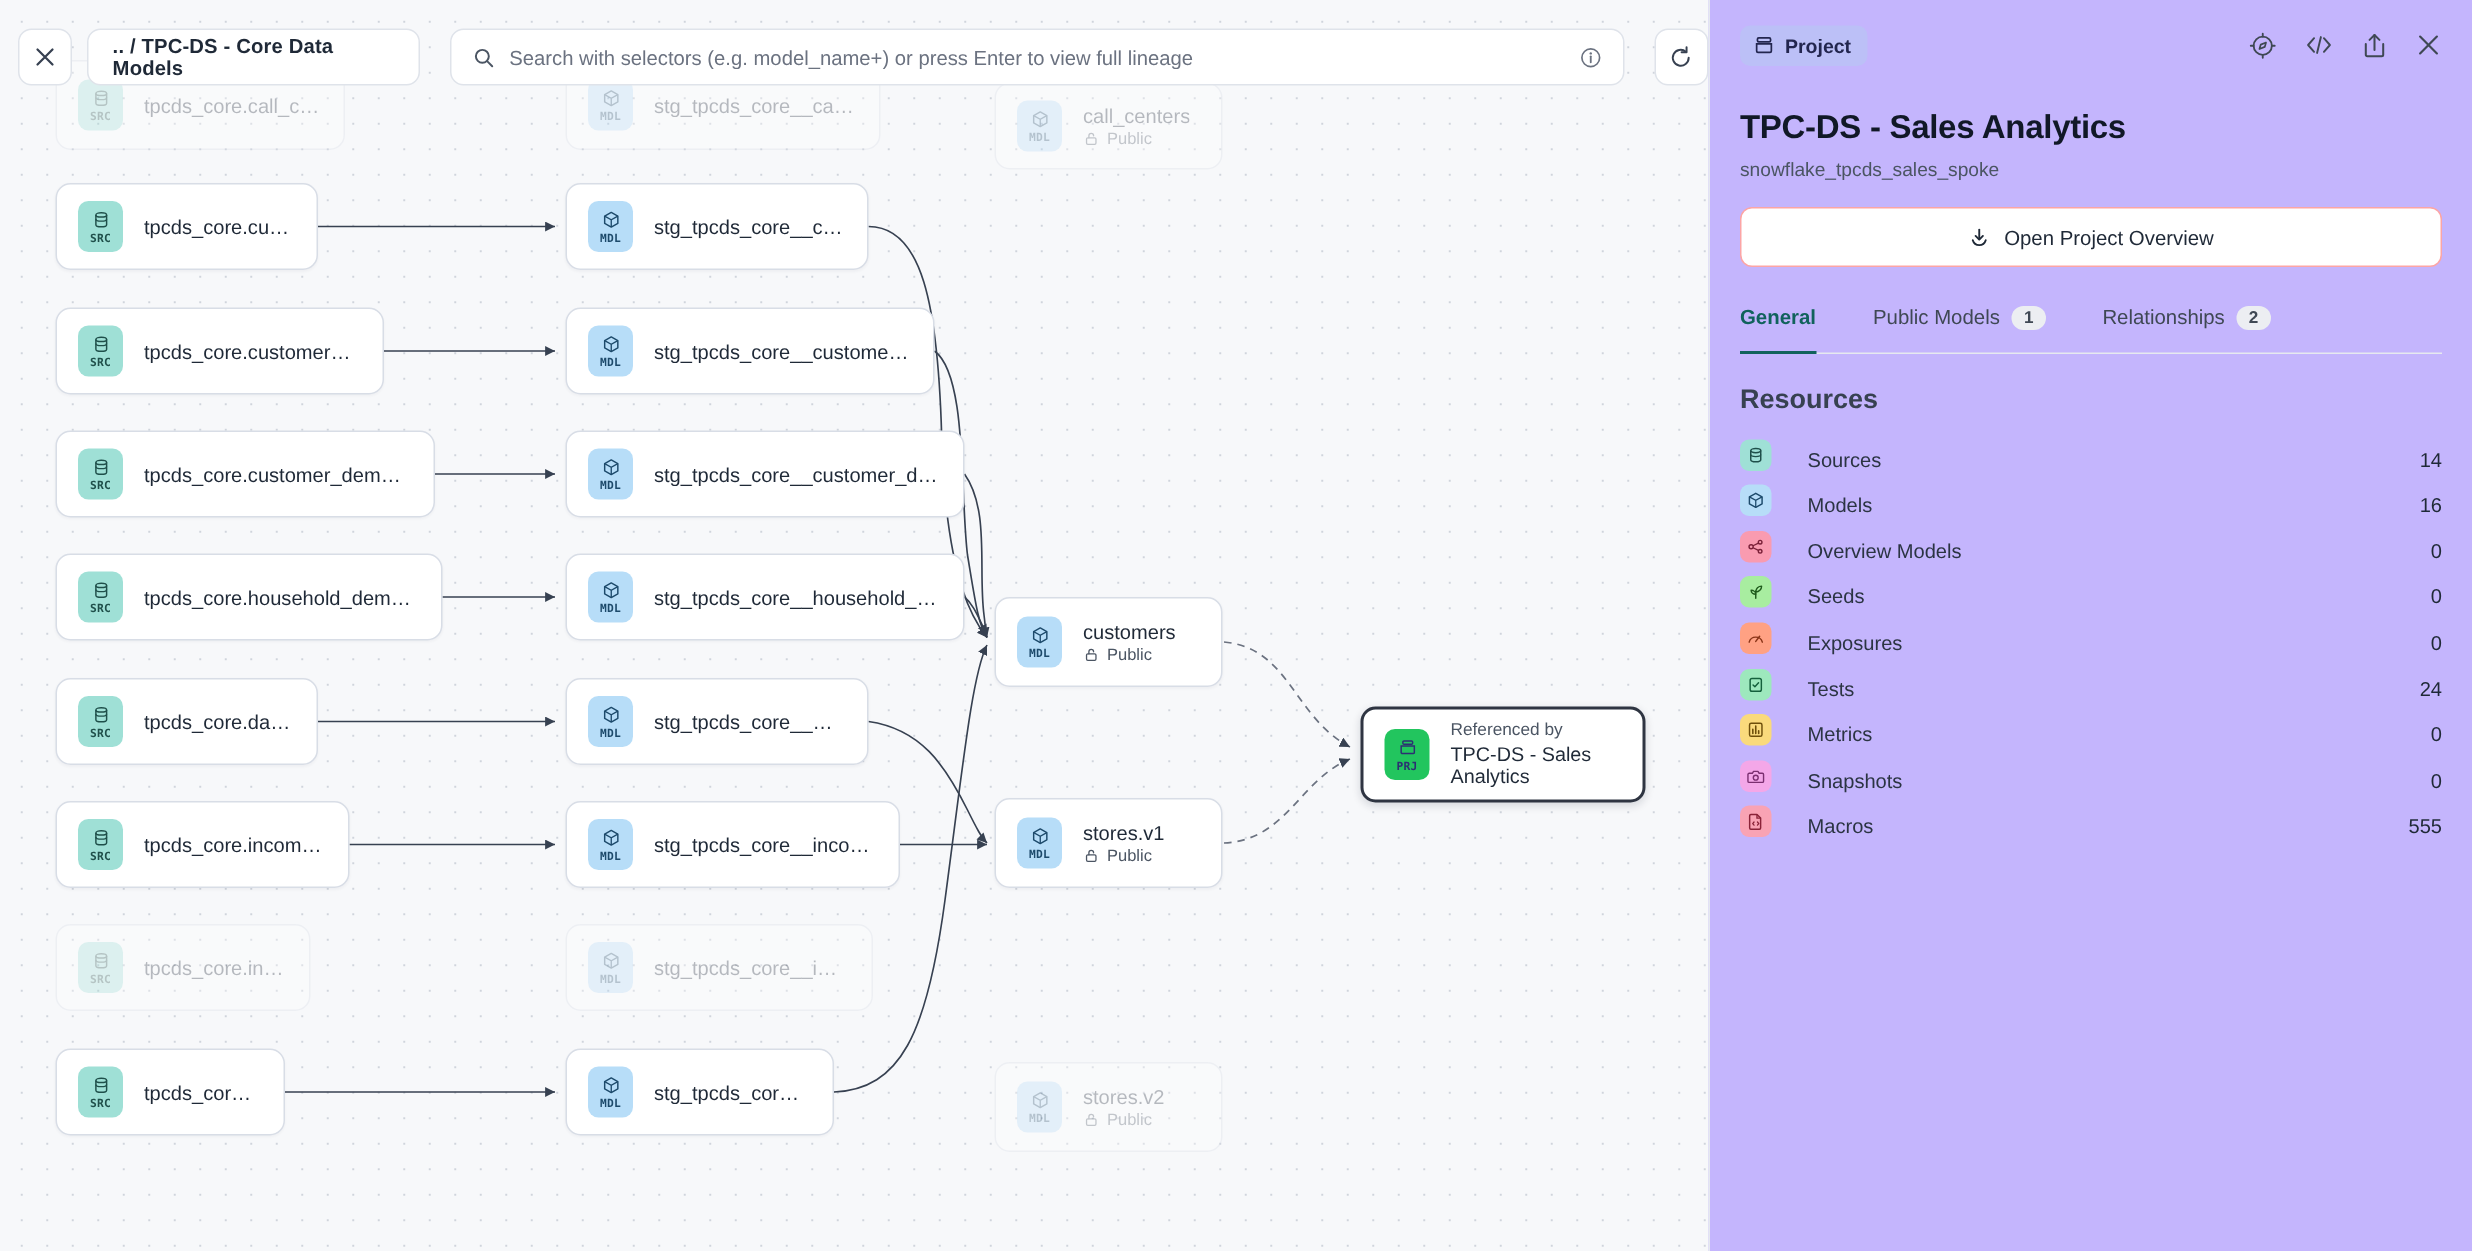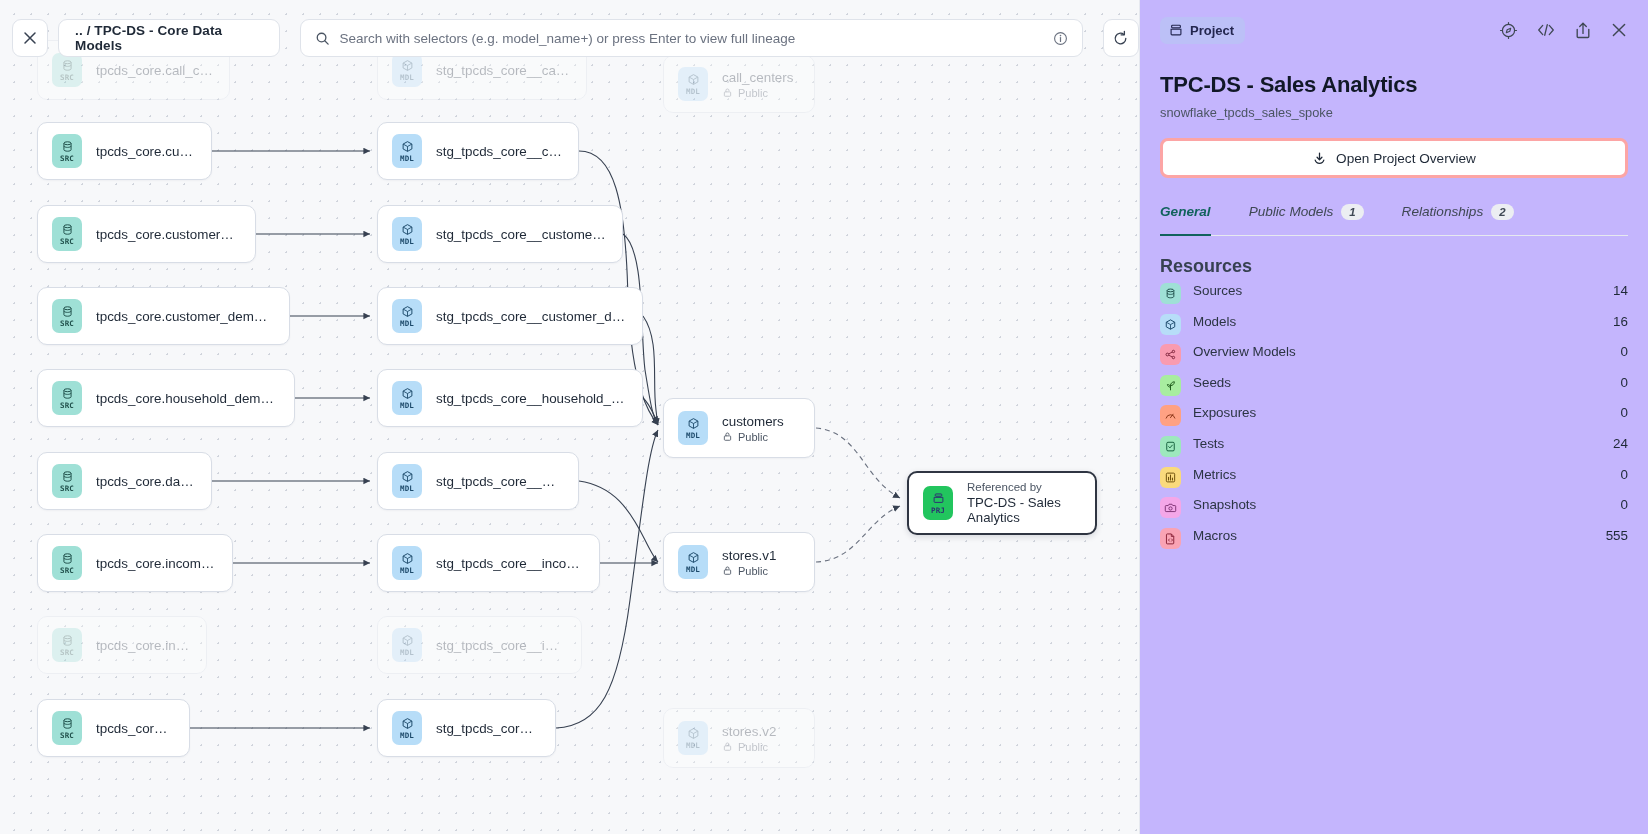--- a/index.html
+++ b/index.html
@@ -119,46 +119,46 @@
   }
   .icon-row { display: flex; align-items: center; gap: 18px; }
   .icon-btn { cursor: pointer; display: flex; line-height: 0; color: #3f4854; }
   .dp-title {
     font-size: 22px; font-weight: 700; color: #111827;
     margin-top: 16px; letter-spacing: -.2px;
   }
   .dp-sub { font-size: 12.8px; color: #4b5563; margin-top: 7px; }
   .overview-btn {
     margin-top: 18px; height: 40px; width: 100%;
-    border: 3px solid #fca5a5; border-radius: 8px; background: #fff;
+    border: 1px solid #fca5a5; border-radius: 8px; background: #fff;
     display: flex; align-items: center; justify-content: center; gap: 9px;
     font-size: 13.6px; color: #1f2937; cursor: pointer;
   }
   .tabs {
     margin-top: 20px; display: flex; align-items: stretch; gap: 0;
     border-bottom: 1px solid #e6e9ef; height: 38px;
   }
   .tab {
     display: flex; align-items: center; gap: 8px;
     padding: 0 0 10px 0; margin-right: 38px;
     font-size: 13.6px; color: #3f4854; cursor: pointer;
-    border-bottom: 2px solid transparent; position: relative; top: 1px; font-style: italic;
+    border-bottom: 2px solid transparent; position: relative; top: 1px;
   }
   .tab.active { color: #11625c; font-weight: 700; border-bottom-color: #11625c; }
   .tab-count {
     background: #eceef2; color: #3f4854; border-radius: 10px;
     font-size: 11.4px; padding: 2px 8px; font-weight: 600;
   }
   .res-head {
     font-size: 18px; font-weight: 700; color: #374151;
     margin-top: 20px; margin-bottom: 6px;
   }
   .res-row {
-    display: flex; align-items: flex-start; height: 30.6px;
-    gap: 12px; cursor: pointer;
+    display: flex; align-items: flex-end; height: 30.6px;
+    gap: 24px; cursor: pointer;
   }
   .res-ico {
     width: 21px; height: 21px; border-radius: 6px; flex: 0 0 21px;
     display: flex; align-items: center; justify-content: center;
   }
   .res-label { flex: 1; font-size: 13.4px; color: #2b3443; }
   .res-val { font-size: 13.4px; color: #1f2937; }
 </style>
 </head>
 <body>

